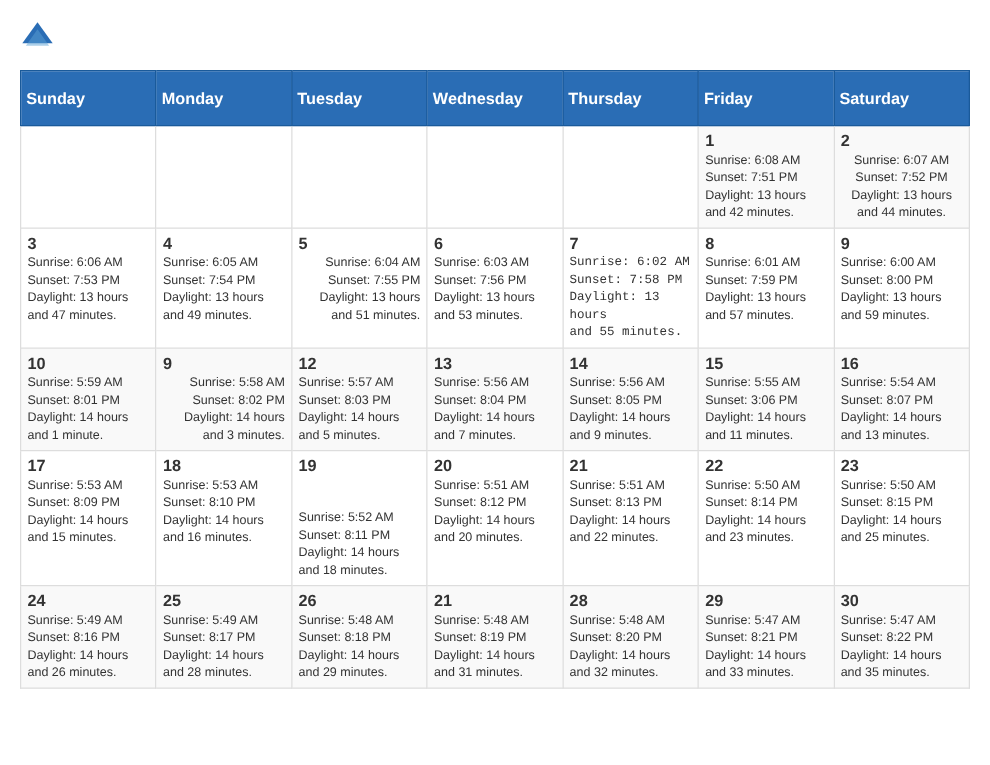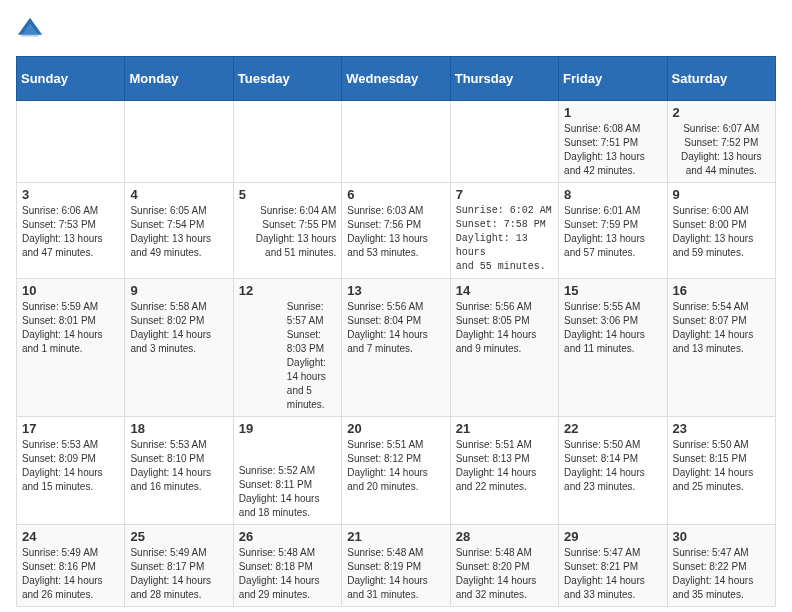--- a/index.html
+++ b/index.html
@@ -195,28 +195,28 @@
       <tr>
         <td>
           <span class="day-number">10</span>
           <div class="day-info" style="white-space: pre-line;">Sunrise: 5:59 AM
 Sunset: 8:01 PM
 Daylight: 14 hours
 and 1 minute.</div>
         </td>
         <td>
           <span class="day-number">9</span>
-          <div class="day-info" style="white-space: pre-line;">Sunrise: 5:58 AM
+          <div class="day-info" style="white-space: pre-line; text-align: right;">Sunrise: 5:58 AM
 Sunset: 8:02 PM
 Daylight: 14 hours
 and 3 minutes.</div>
         </td>
         <td>
           <span class="day-number">12</span>
-          <div class="day-info" style="white-space: pre-line; margin-left: 48px;">Sunrise: 5:57 AM
+          <div class="day-info" style="white-space: pre-line;">Sunrise: 5:57 AM
 Sunset: 8:03 PM
 Daylight: 14 hours
 and 5 minutes.</div>
         </td>
         <td>
           <span class="day-number">13</span>
           <div class="day-info" style="white-space: pre-line;">Sunrise: 5:56 AM
 Sunset: 8:04 PM
 Daylight: 14 hours
 and 7 minutes.</div>

